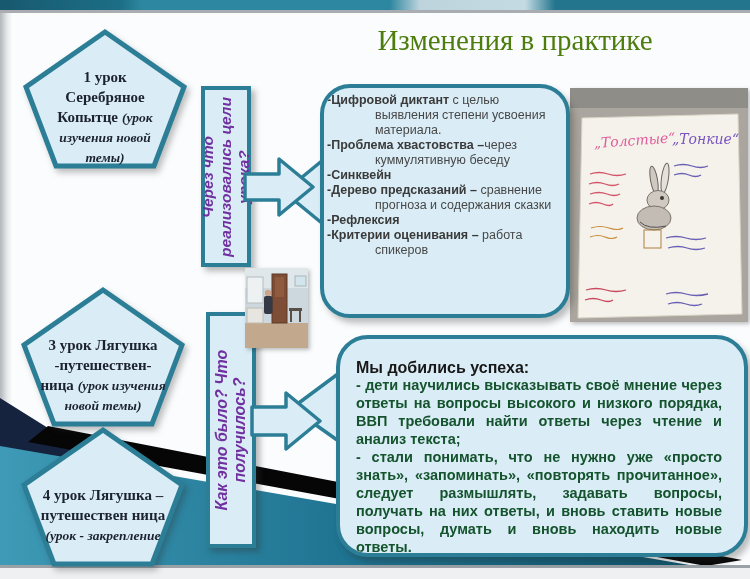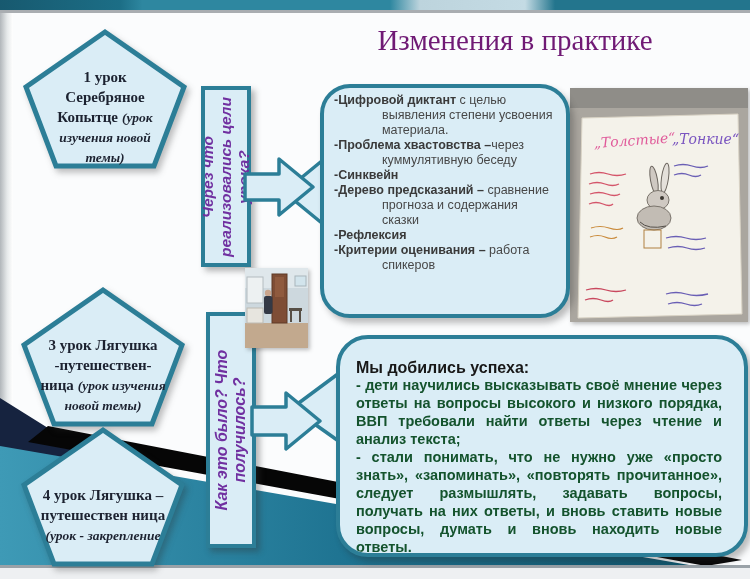--- a/index.html
+++ b/index.html
@@ -10,21 +10,21 @@
   .topbar{position:absolute;left:0;top:0;width:750px;height:10px;z-index:1;
     background:linear-gradient(90deg,#17596f 0%,#1c6e86 16%,#2e87a0 19%,#2e87a0 52%,#bdd4dd 56%,#c4dbe4 70%,#23758d 74%,#23758d 100%);}
   .topline{position:absolute;left:0;top:10px;width:750px;height:3px;background:#a9adb1;z-index:1;}
   .leftstrip{position:absolute;left:0;top:13px;width:13px;height:553px;z-index:1;
     background:linear-gradient(90deg,#b1b6ba 0%,#e6e9ea 55%,#ffffff 100%);}
   .bottomline{position:absolute;left:0;top:565px;width:750px;height:3px;background:#9aa2a8;z-index:2;}
   .bottomstrip{position:absolute;left:0;top:568px;width:750px;height:11px;background:#eef0f2;z-index:2;}
   .bgdesign{position:absolute;left:0;top:0;z-index:1;}
 
   .title{position:absolute;left:300px;top:24px;width:430px;margin:0;text-align:center;z-index:2;
-    font-family:"Liberation Serif",serif;font-weight:400;font-size:29px;color:#701a75;}
+    font-family:"Liberation Serif",serif;font-weight:400;font-size:29px;color:#4d7c0f;}
 
   
   .pent{position:absolute;width:166px;height:142px;z-index:3;}
   .pent svg{display:block;filter:drop-shadow(3px 4px 3px rgba(40,40,40,.3));}
   .pent .ptext{position:absolute;left:20px;top:40px;width:126px;height:98px;
     display:flex;align-items:center;justify-content:center;text-align:center;
     font-family:"Liberation Serif",serif;color:#1c2230;line-height:1.25;}
   .pname{font-weight:700;font-size:15px;}
   .pnote{font-weight:700;font-style:italic;font-size:13.5px;}
   .p1{left:22px;top:28px;} .p2{left:22px;top:146px;} .p3{left:20px;top:286px;} .p4{left:20px;top:426px;}
@@ -38,21 +38,21 @@
     text-align:center;font-weight:700;font-style:italic;color:#7030a0;line-height:1.15;}
   .b1 .btxt{width:175px;font-size:15.5px;}
   .b2 .btxt{width:185px;font-size:16px;}
 
   .midlayer{position:absolute;left:0;top:0;z-index:5;}
   .photo{position:absolute;z-index:6;box-shadow:2px 2px 4px rgba(0,0,0,.25);}
 
   
   .mbox{position:absolute;left:320px;top:84px;width:250px;height:234px;z-index:7;
     background:#daedf6;border:4px solid #2c7e97;border-radius:30px;
-    box-shadow:4px 5px 6px rgba(40,40,40,.3);padding:5px 8px 4px 10px;box-sizing:border-box;overflow:hidden;}
+    box-shadow:4px 5px 6px rgba(40,40,40,.3);padding:5px 8px 4px 3px;box-sizing:border-box;overflow:hidden;}
   .mitem{font-size:12.5px;line-height:1.2;color:#474747;padding-left:48px;text-indent:-48px;}
   .mterm{font-weight:700;color:#3a3a3a;}
 
   .sbox{position:absolute;left:336px;top:335px;width:412px;height:222px;z-index:7;
     background:#daedf6;border:4px solid #2c7e97;border-radius:32px;
     box-shadow:4px 5px 6px rgba(40,40,40,.3);padding:20px 22px 4px 16px;box-sizing:border-box;overflow:hidden;}
   .stitle{margin:0;font-size:16px;font-weight:700;color:#181818;}
   .spoint{margin:0;font-size:14.5px;font-weight:700;color:#14532d;line-height:1.24;text-align:justify;}
 
   .hand{font-family:"DejaVu Serif",serif;font-style:italic;}

